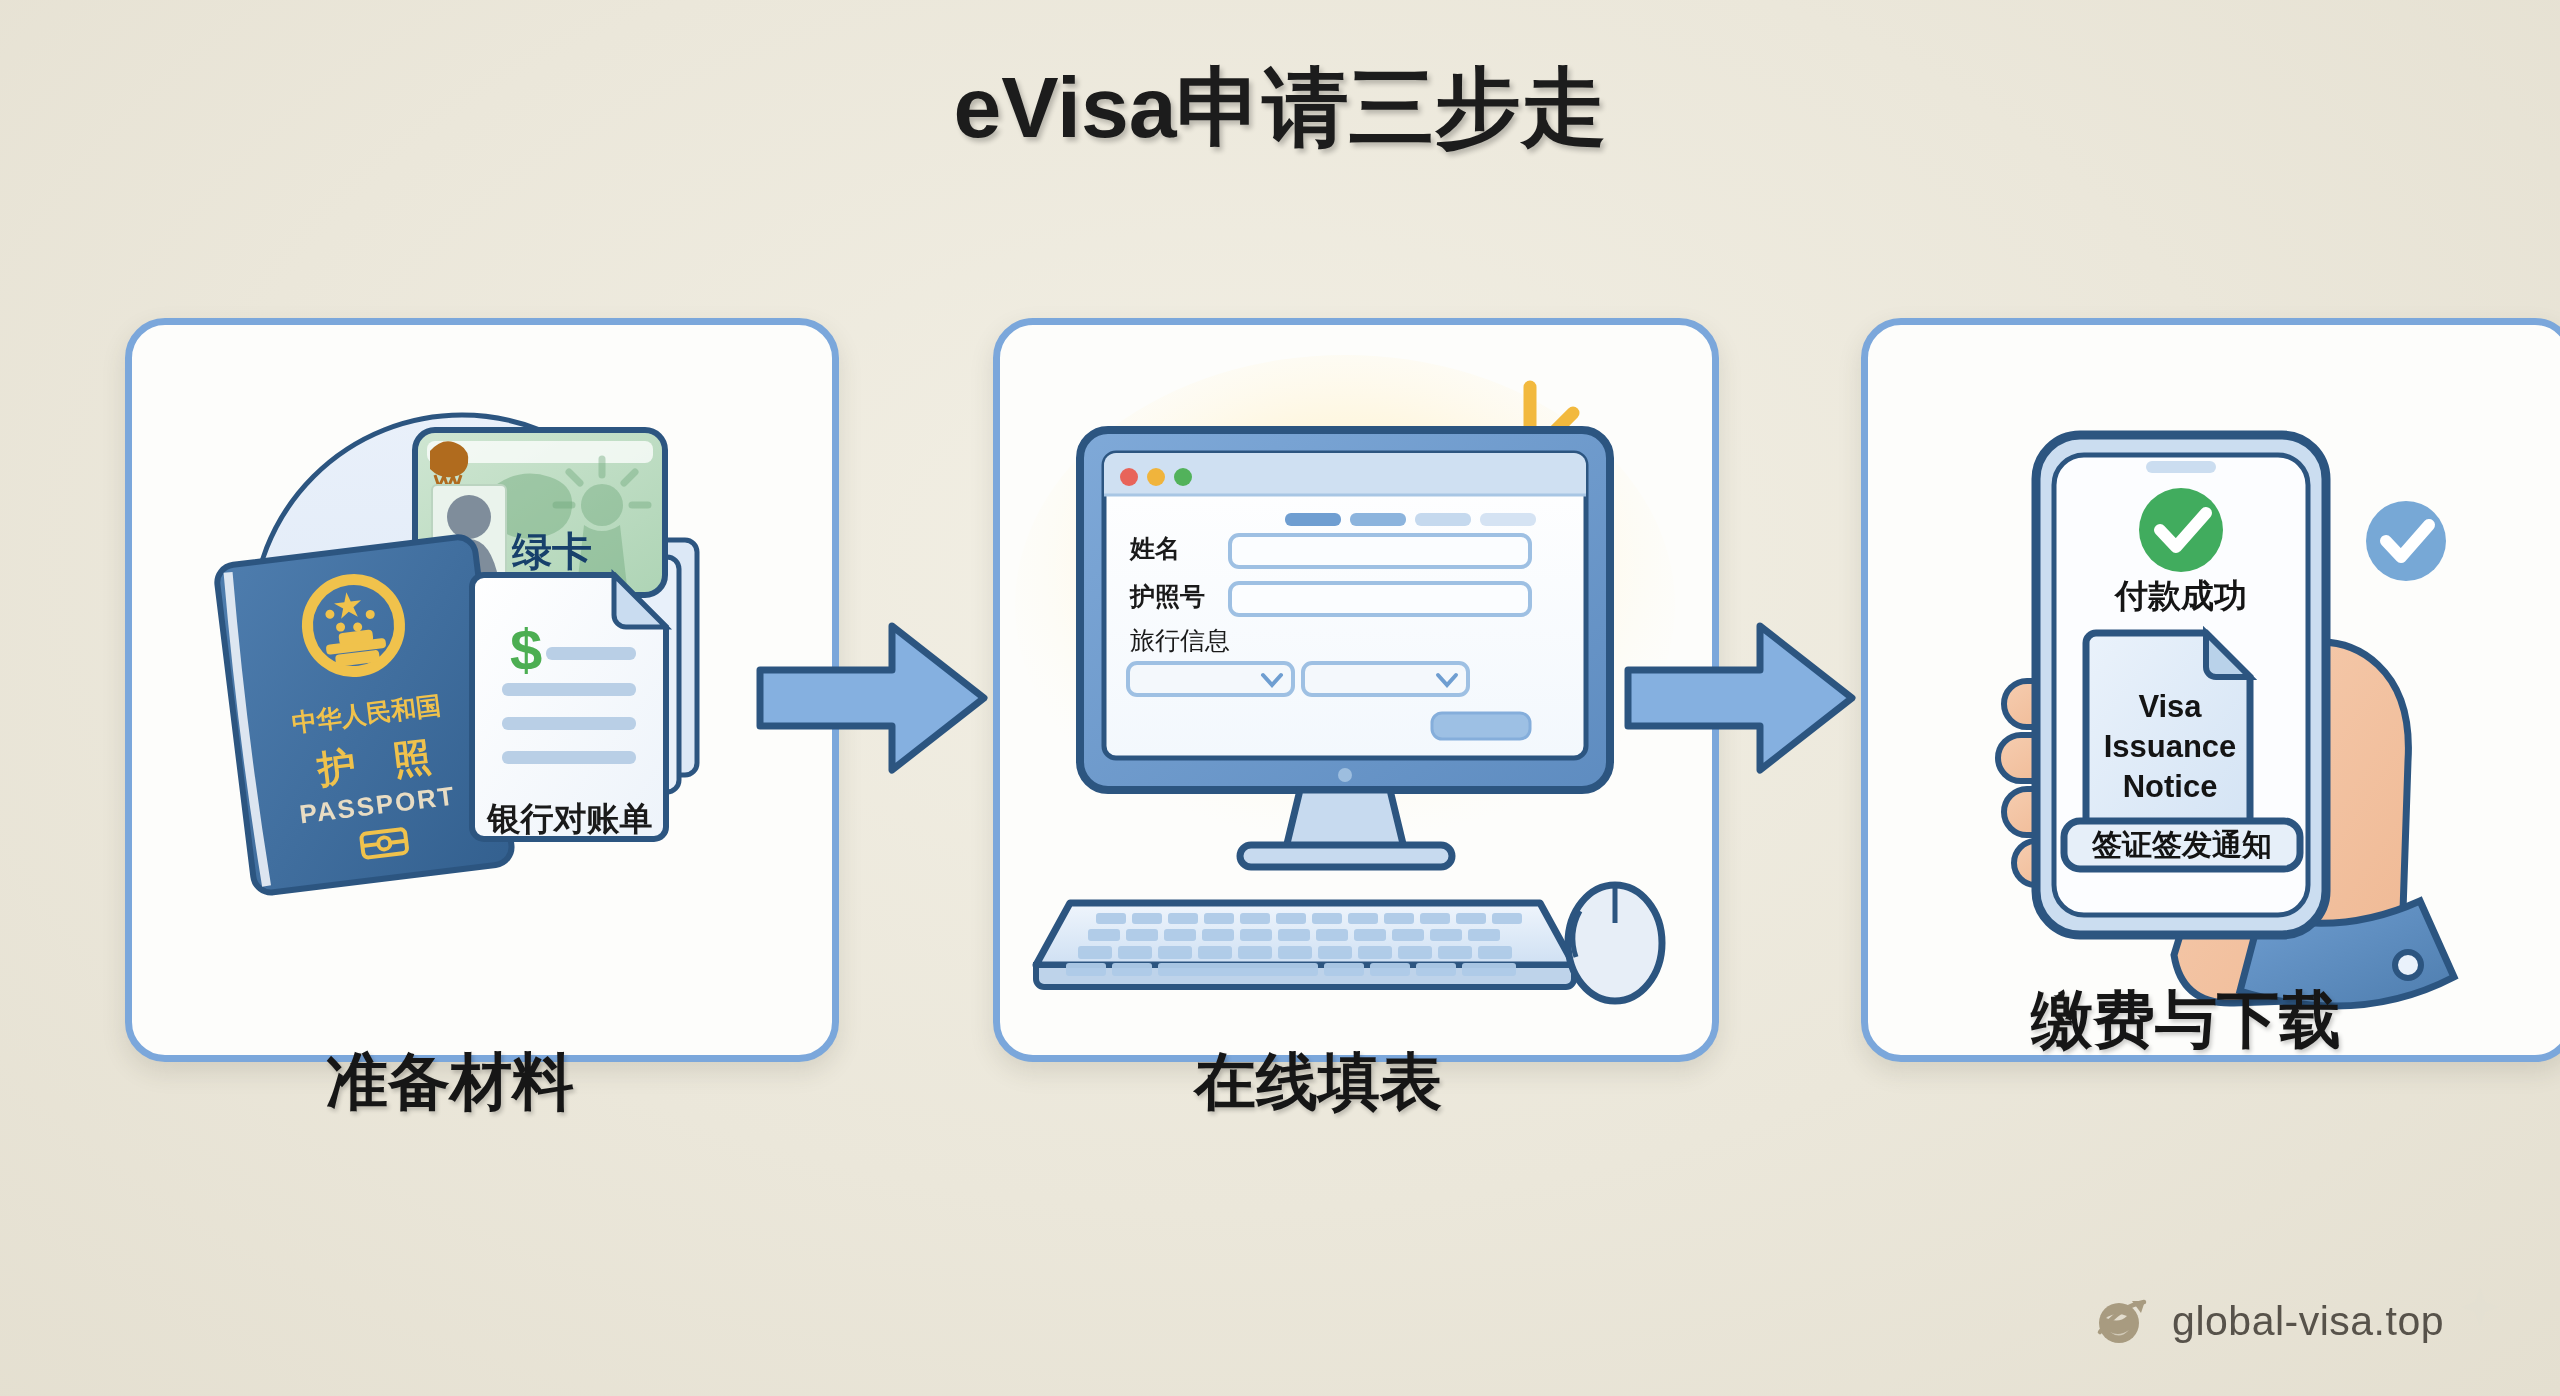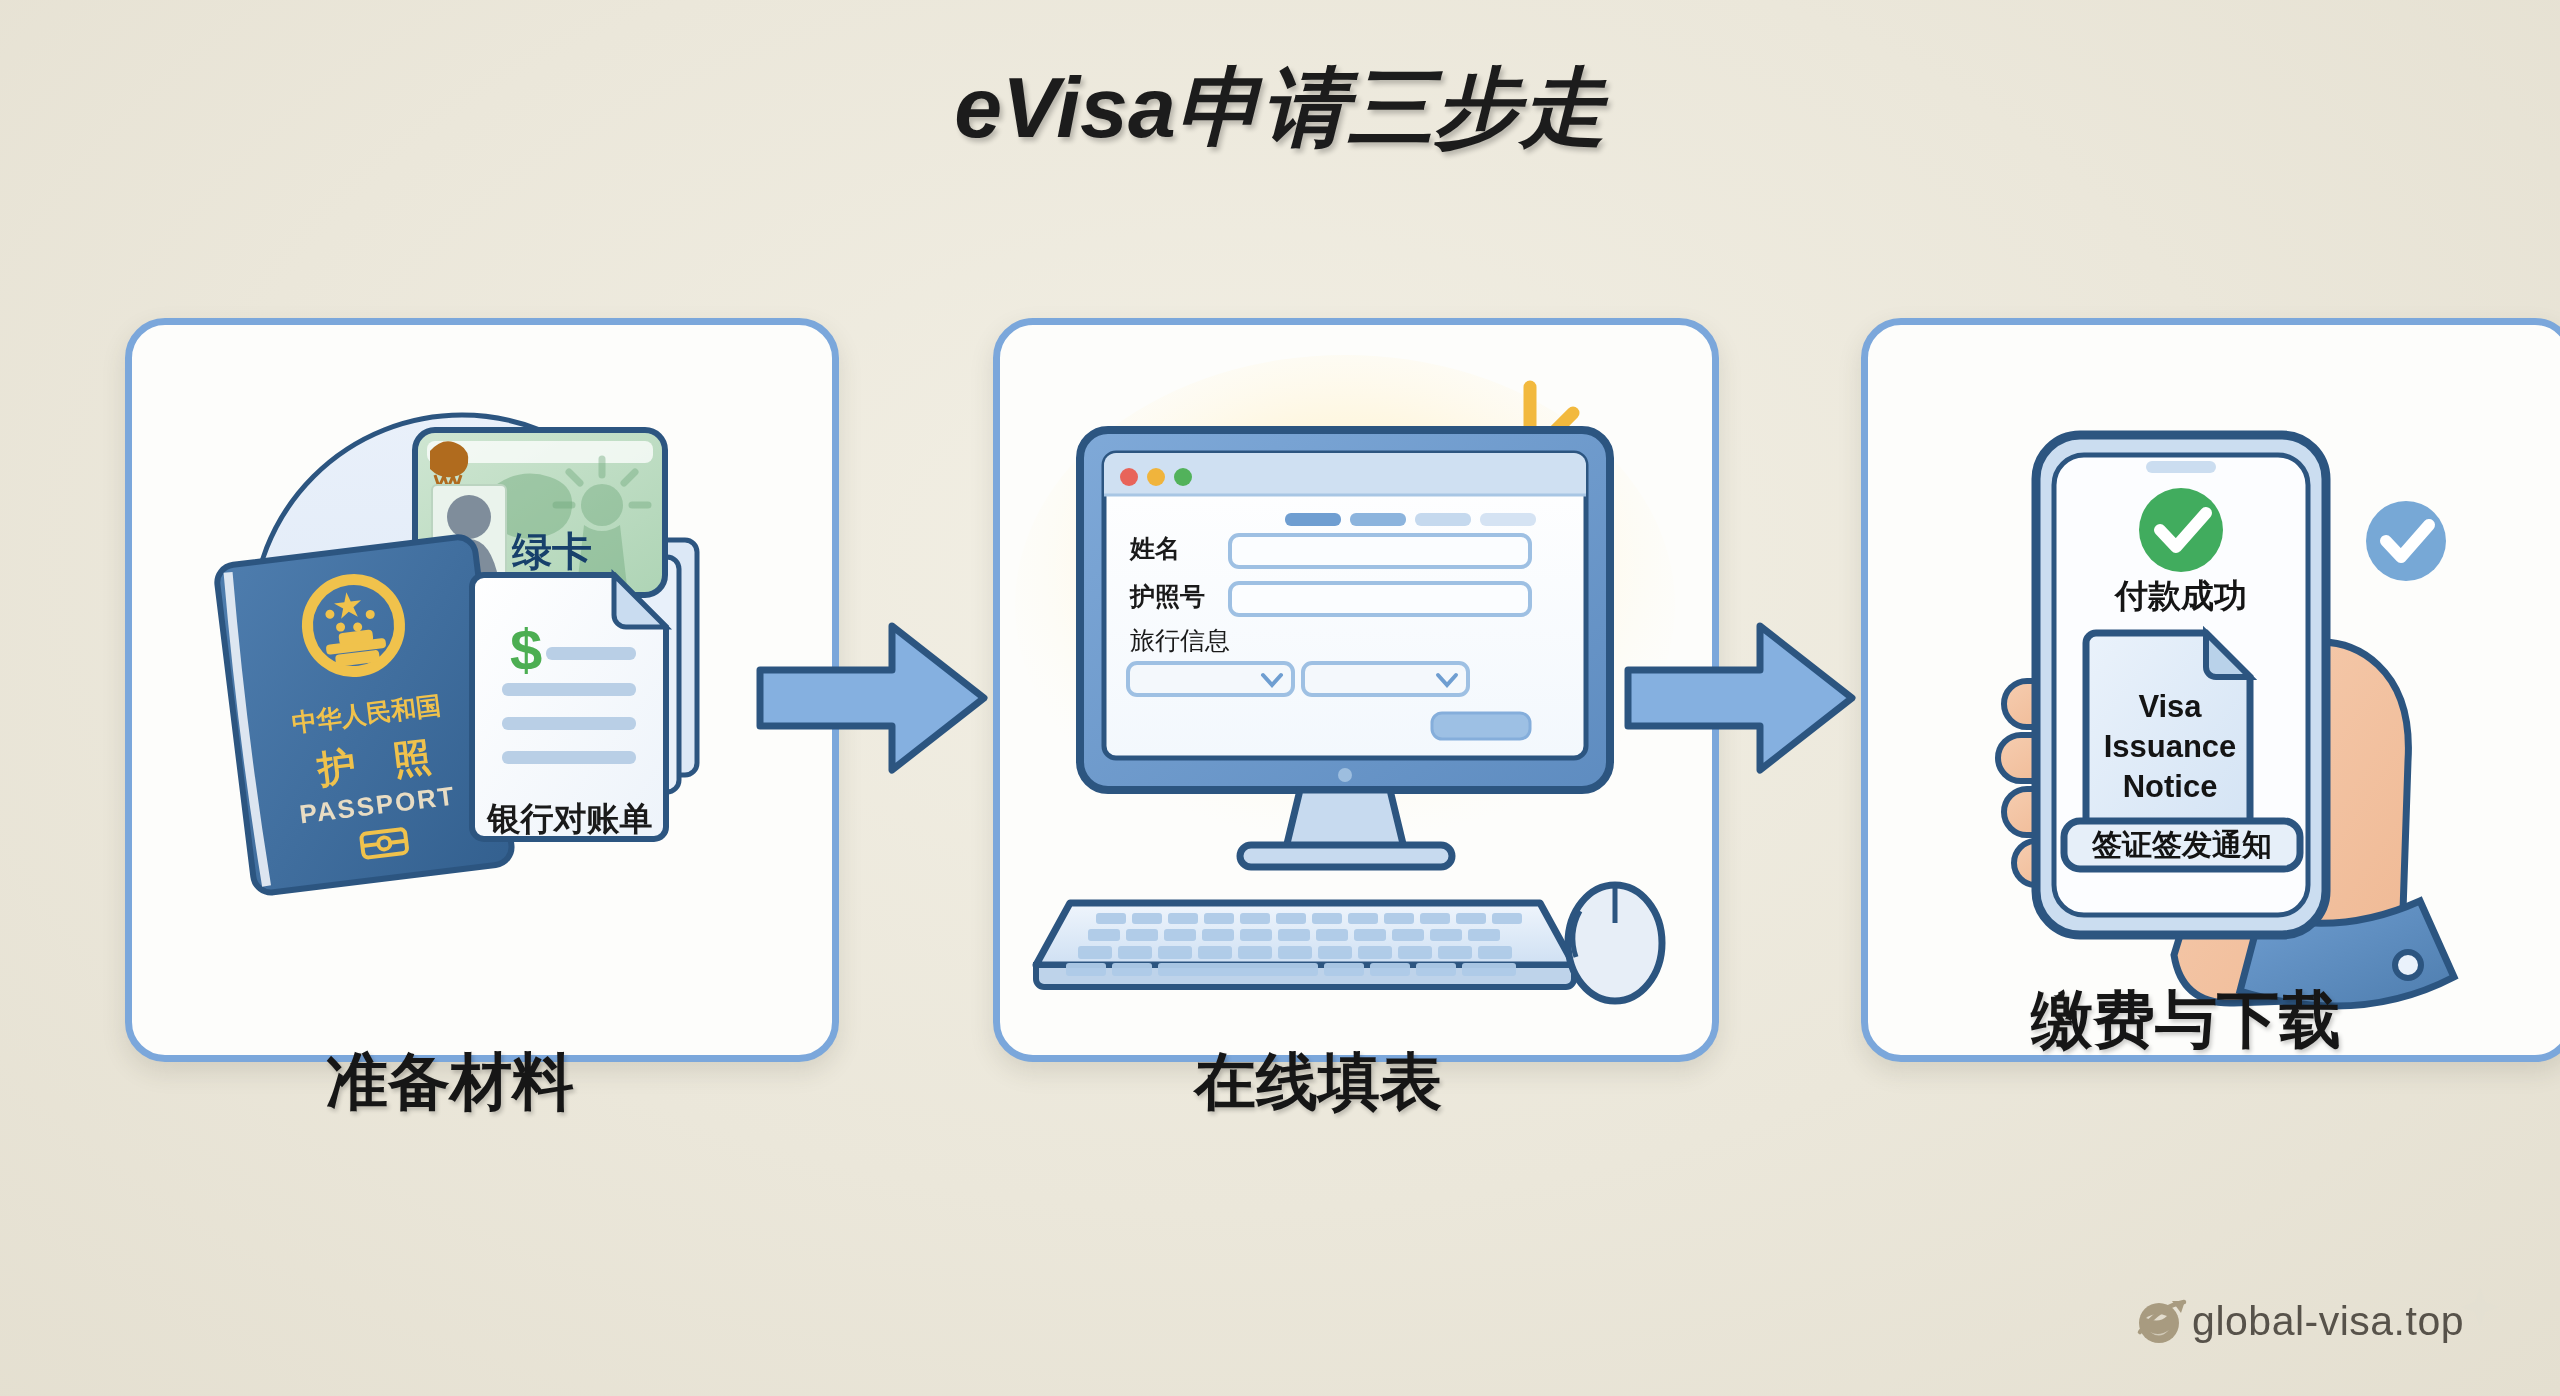--- a/index.html
+++ b/index.html
@@ -17,21 +17,20 @@
 
   
   .title{
     position:absolute;left:0;right:0;top:50px;
     text-align:center;
     font-size:86px;font-weight:bold;
     color:#1C1C1C;
     letter-spacing:0px;
     text-shadow:3px 4px 5px rgba(0,0,0,.22);
     white-space:nowrap;
-    font-style:italic;
   }
 
   
   .card{
     position:absolute;
     background:#FDFDFB;
     border:7px solid #7BA7DB;
     border-radius:40px;
     box-shadow:0 10px 24px rgba(60,60,50,.13);
     margin-left:25px;
@@ -46,21 +45,21 @@
     text-align:center;
     font-size:62px;font-weight:bold;
     color:#161616;
     text-shadow:2px 3px 4px rgba(0,0,0,.20);
     white-space:nowrap;
   }
 
   
   .footer{
     position:absolute;right:60px;bottom:48px;
-    display:flex;align-items:center;gap:4px;
+    display:flex;align-items:center;gap:24px;
   }
   .footer .brand{
     font-size:41px;color:#57524A;letter-spacing:.5px;
   }
 </style>
 </head>
 <body>
 
 <div id="stage">
 

